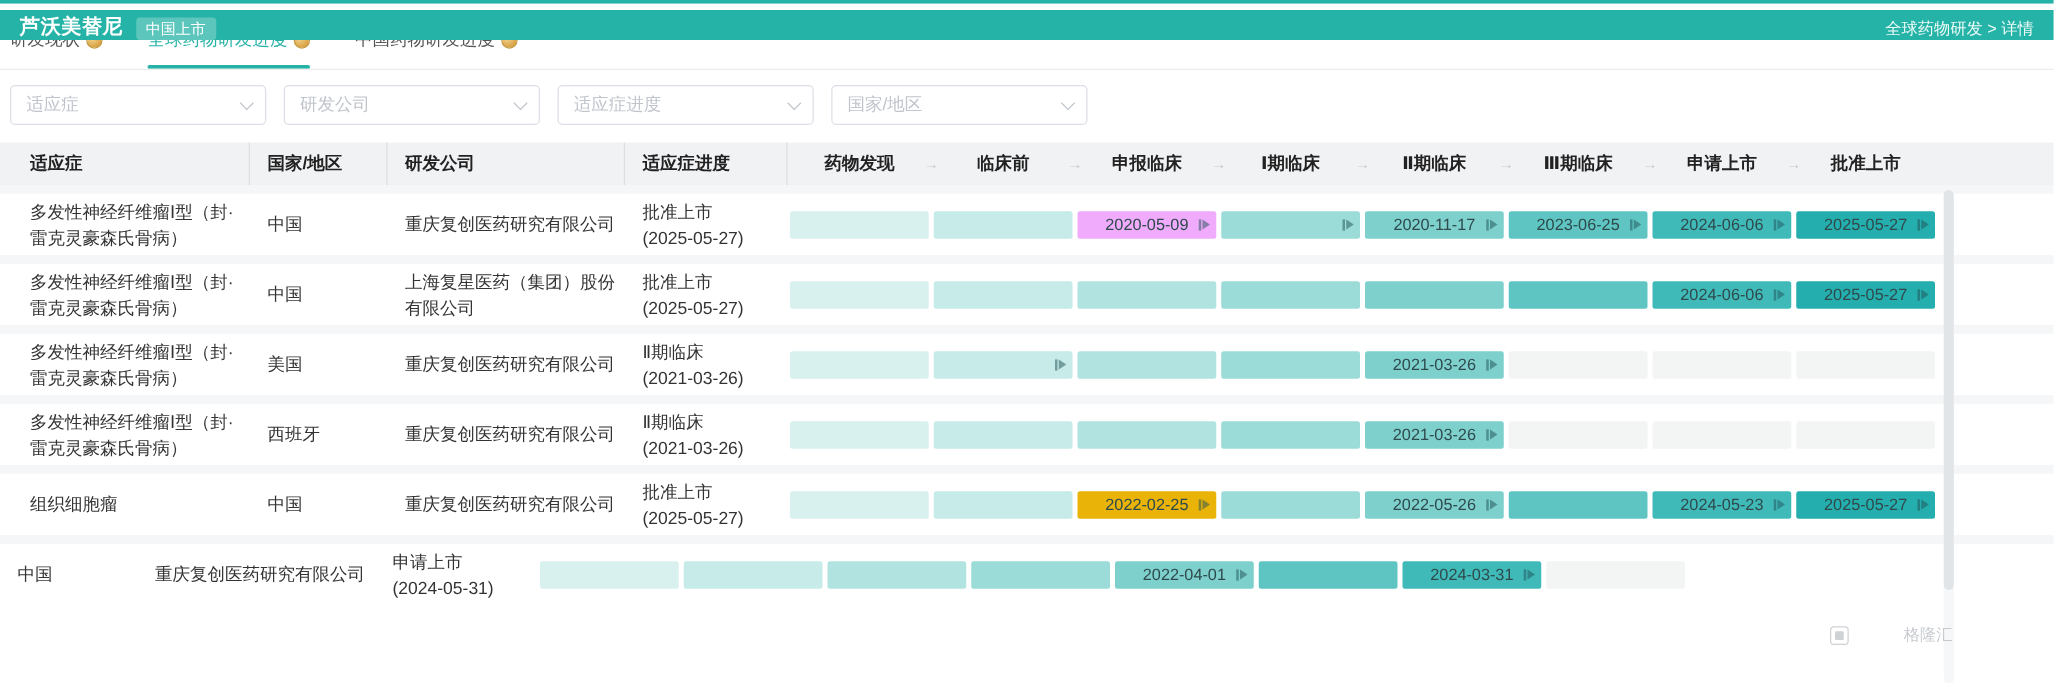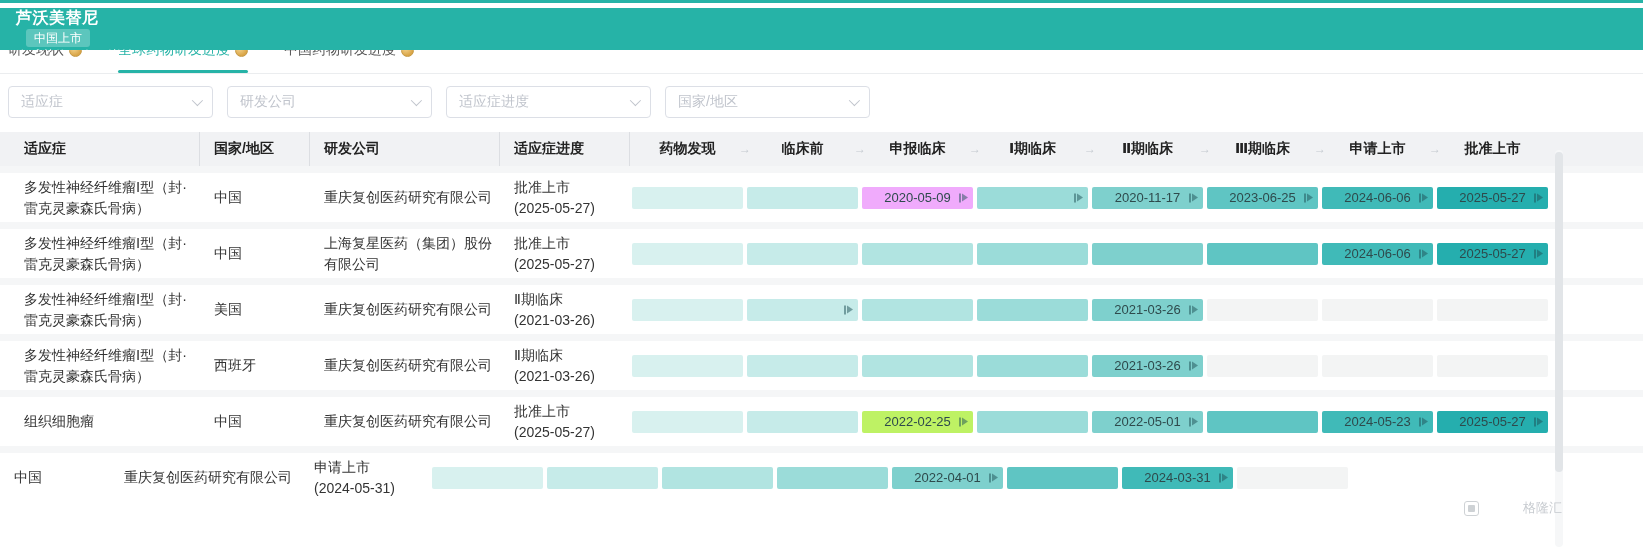--- a/index.html
+++ b/index.html
@@ -2,21 +2,21 @@
 <html><head>
 <meta charset="utf-8">
 <style>
   * { margin:0; padding:0; box-sizing:border-box; }
   html,body { width:1643px; height:547px; overflow:hidden; background:#fff;
     font-family:"Liberation Sans","DejaVu Sans",sans-serif; }
   .top-strip { height:3px; background:#26b3a7; }
   .top-gap { height:5px; background:#fff; }
 
   
-  .app-header { height:42px; background:#26b3a7; display:flex; align-items:flex-start; padding:0 16px;flex-direction:column; }
+  .app-header { height:24px; background:#26b3a7; display:flex; align-items:flex-end; padding:0 16px; }
   .drug-title { color:#fff; font-size:16px; font-weight:bold; letter-spacing:.5px; }
   .listed-badge { margin-left:10px; background:rgba(255,255,255,.25); color:#fff; font-size:12px;
     padding:2px 8px; border-radius:3px; line-height:1.2; }
   .header-spacer { flex:1; }
   .breadcrumb { color:#eafaf7; font-size:13px; cursor:pointer; }
 
   
   .tabbar { height:24px; overflow:hidden; position:relative; display:flex; gap:36px;
     padding-left:8px; border-bottom:1px solid #ebedef; background:#fff; }
   .tab { position:relative; display:flex; align-items:flex-start; cursor:pointer; }
@@ -356,34 +356,34 @@
             <div>批准上市</div>
             <div class="progress-date">(2025-05-27)</div>
           </div>
           <div class="stage-cell">
             <div class="bar" style="background: rgb(216, 241, 239);"></div>
           </div>
           <div class="stage-cell">
             <div class="bar" style="background: rgb(198, 235, 233);"></div>
           </div>
           <div class="stage-cell">
-            <div class="bar" style="background: #bef264;">
+            <div class="bar" style="background: #eab308;">
               <span>2022-02-25</span>
               <span class="step-icon">
                 <span class="sbar"></span>
                 <span class="stri"></span>
               </span>
             </div>
           </div>
           <div class="stage-cell">
             <div class="bar" style="background: rgb(155, 220, 217);"></div>
           </div>
           <div class="stage-cell">
             <div class="bar" style="background: rgb(126, 208, 205);">
-              <span>2022-05-01</span>
+              <span>2022-05-26</span>
               <span class="step-icon">
                 <span class="sbar"></span>
                 <span class="stri"></span>
               </span>
             </div>
           </div>
           <div class="stage-cell">
             <div class="bar" style="background: rgb(95, 197, 195);"></div>
           </div>
           <div class="stage-cell">

